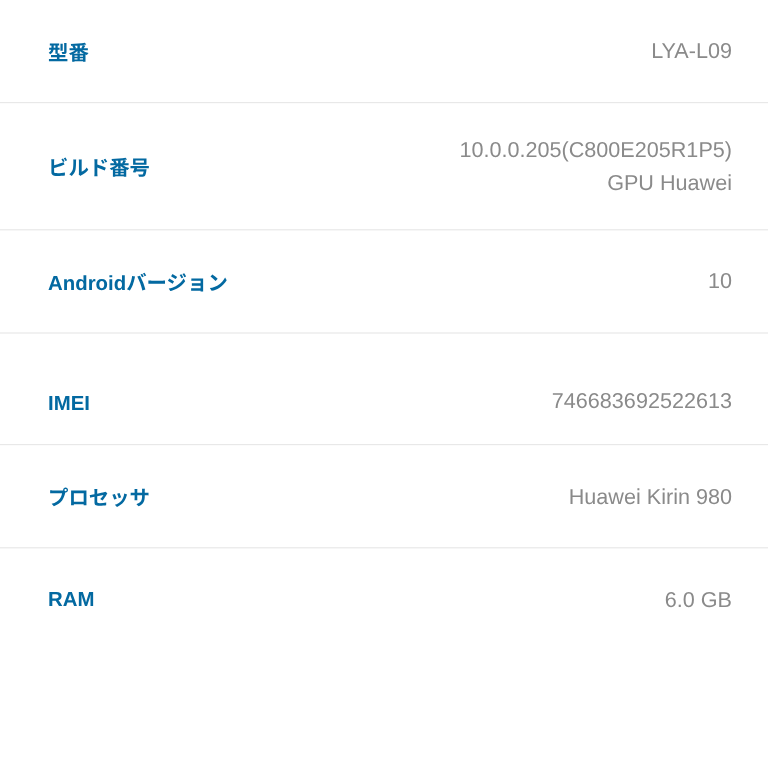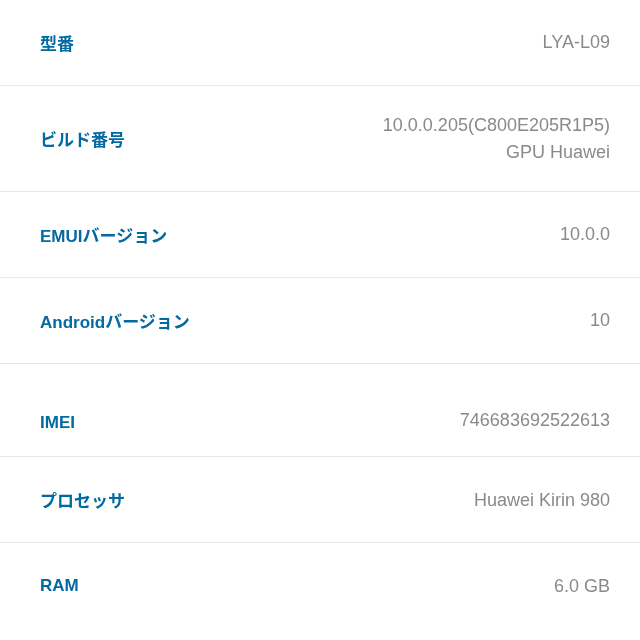--- a/index.html
+++ b/index.html
@@ -43,24 +43,20 @@
     <span class="label">型番</span>
     <span class="value">LYA-L09</span>
   </div>
 
   <div class="row tall">
     <span class="label">ビルド番号</span>
     <span class="value" style="white-space:pre-line;">10.0.0.205(C800E205R1P5)
 GPU Huawei</span>
   </div>
 
-  <div class="row">
-    <span class="label">EMUIバージョン</span>
-    <span class="value">10.0.0</span>
-  </div>
 
   <div class="row">
     <span class="label">Androidバージョン</span>
     <span class="value">10</span>
   </div>
 
   <div class="row gap-above">
     <span class="label">IMEI</span>
     <span class="value">746683692522613</span>
   </div>

